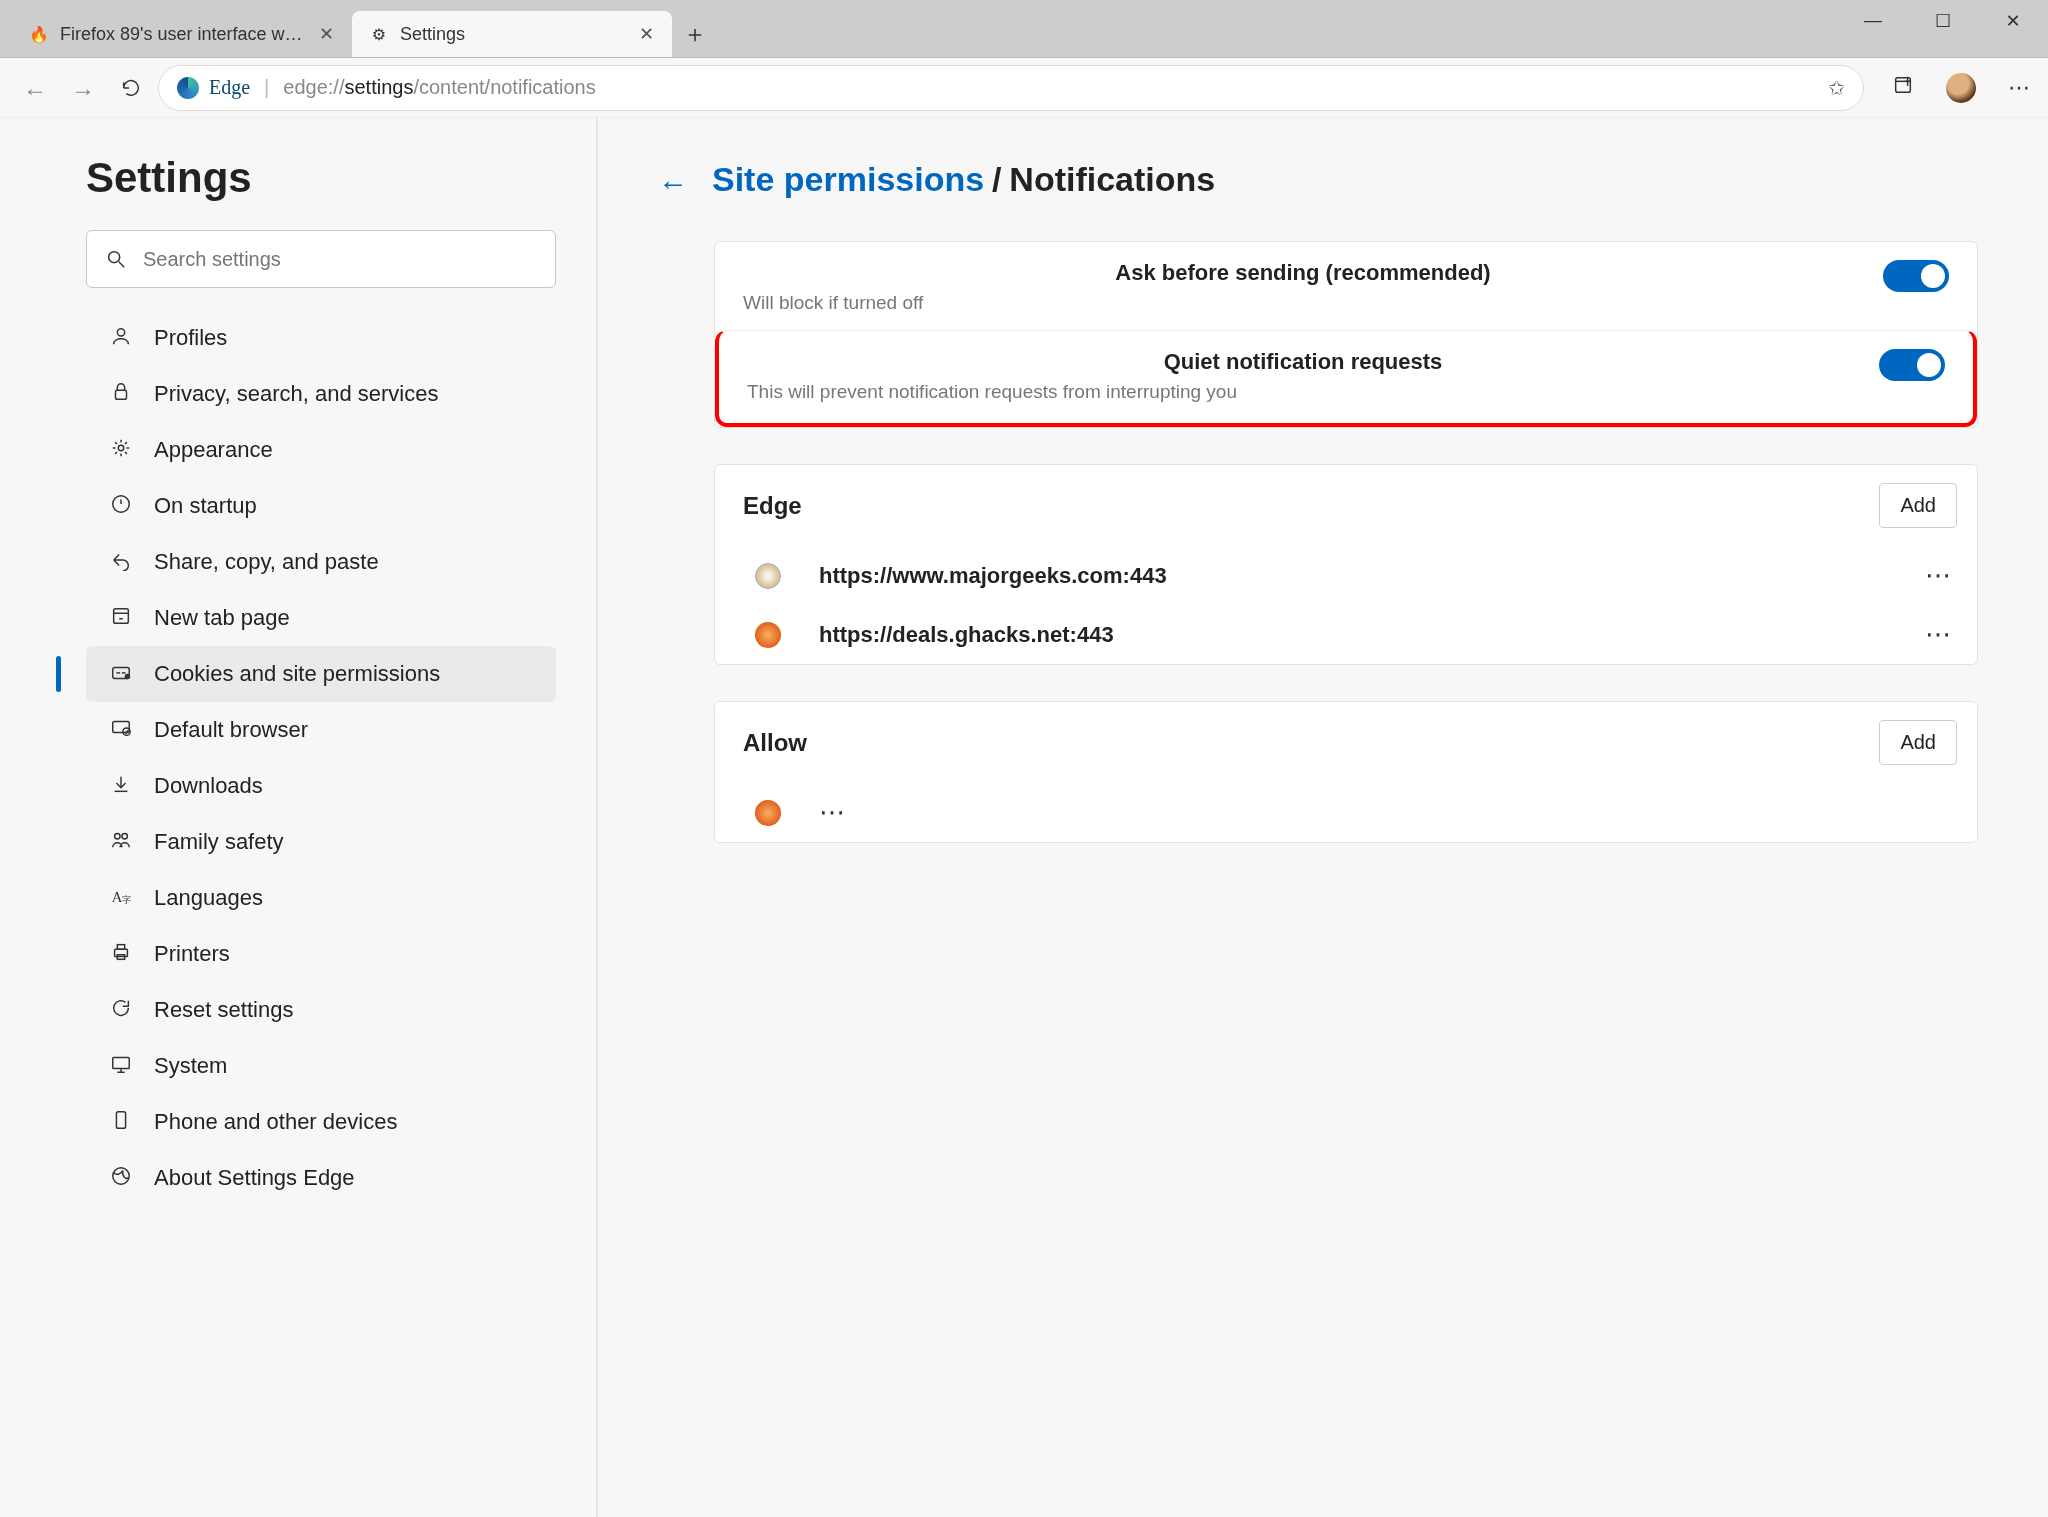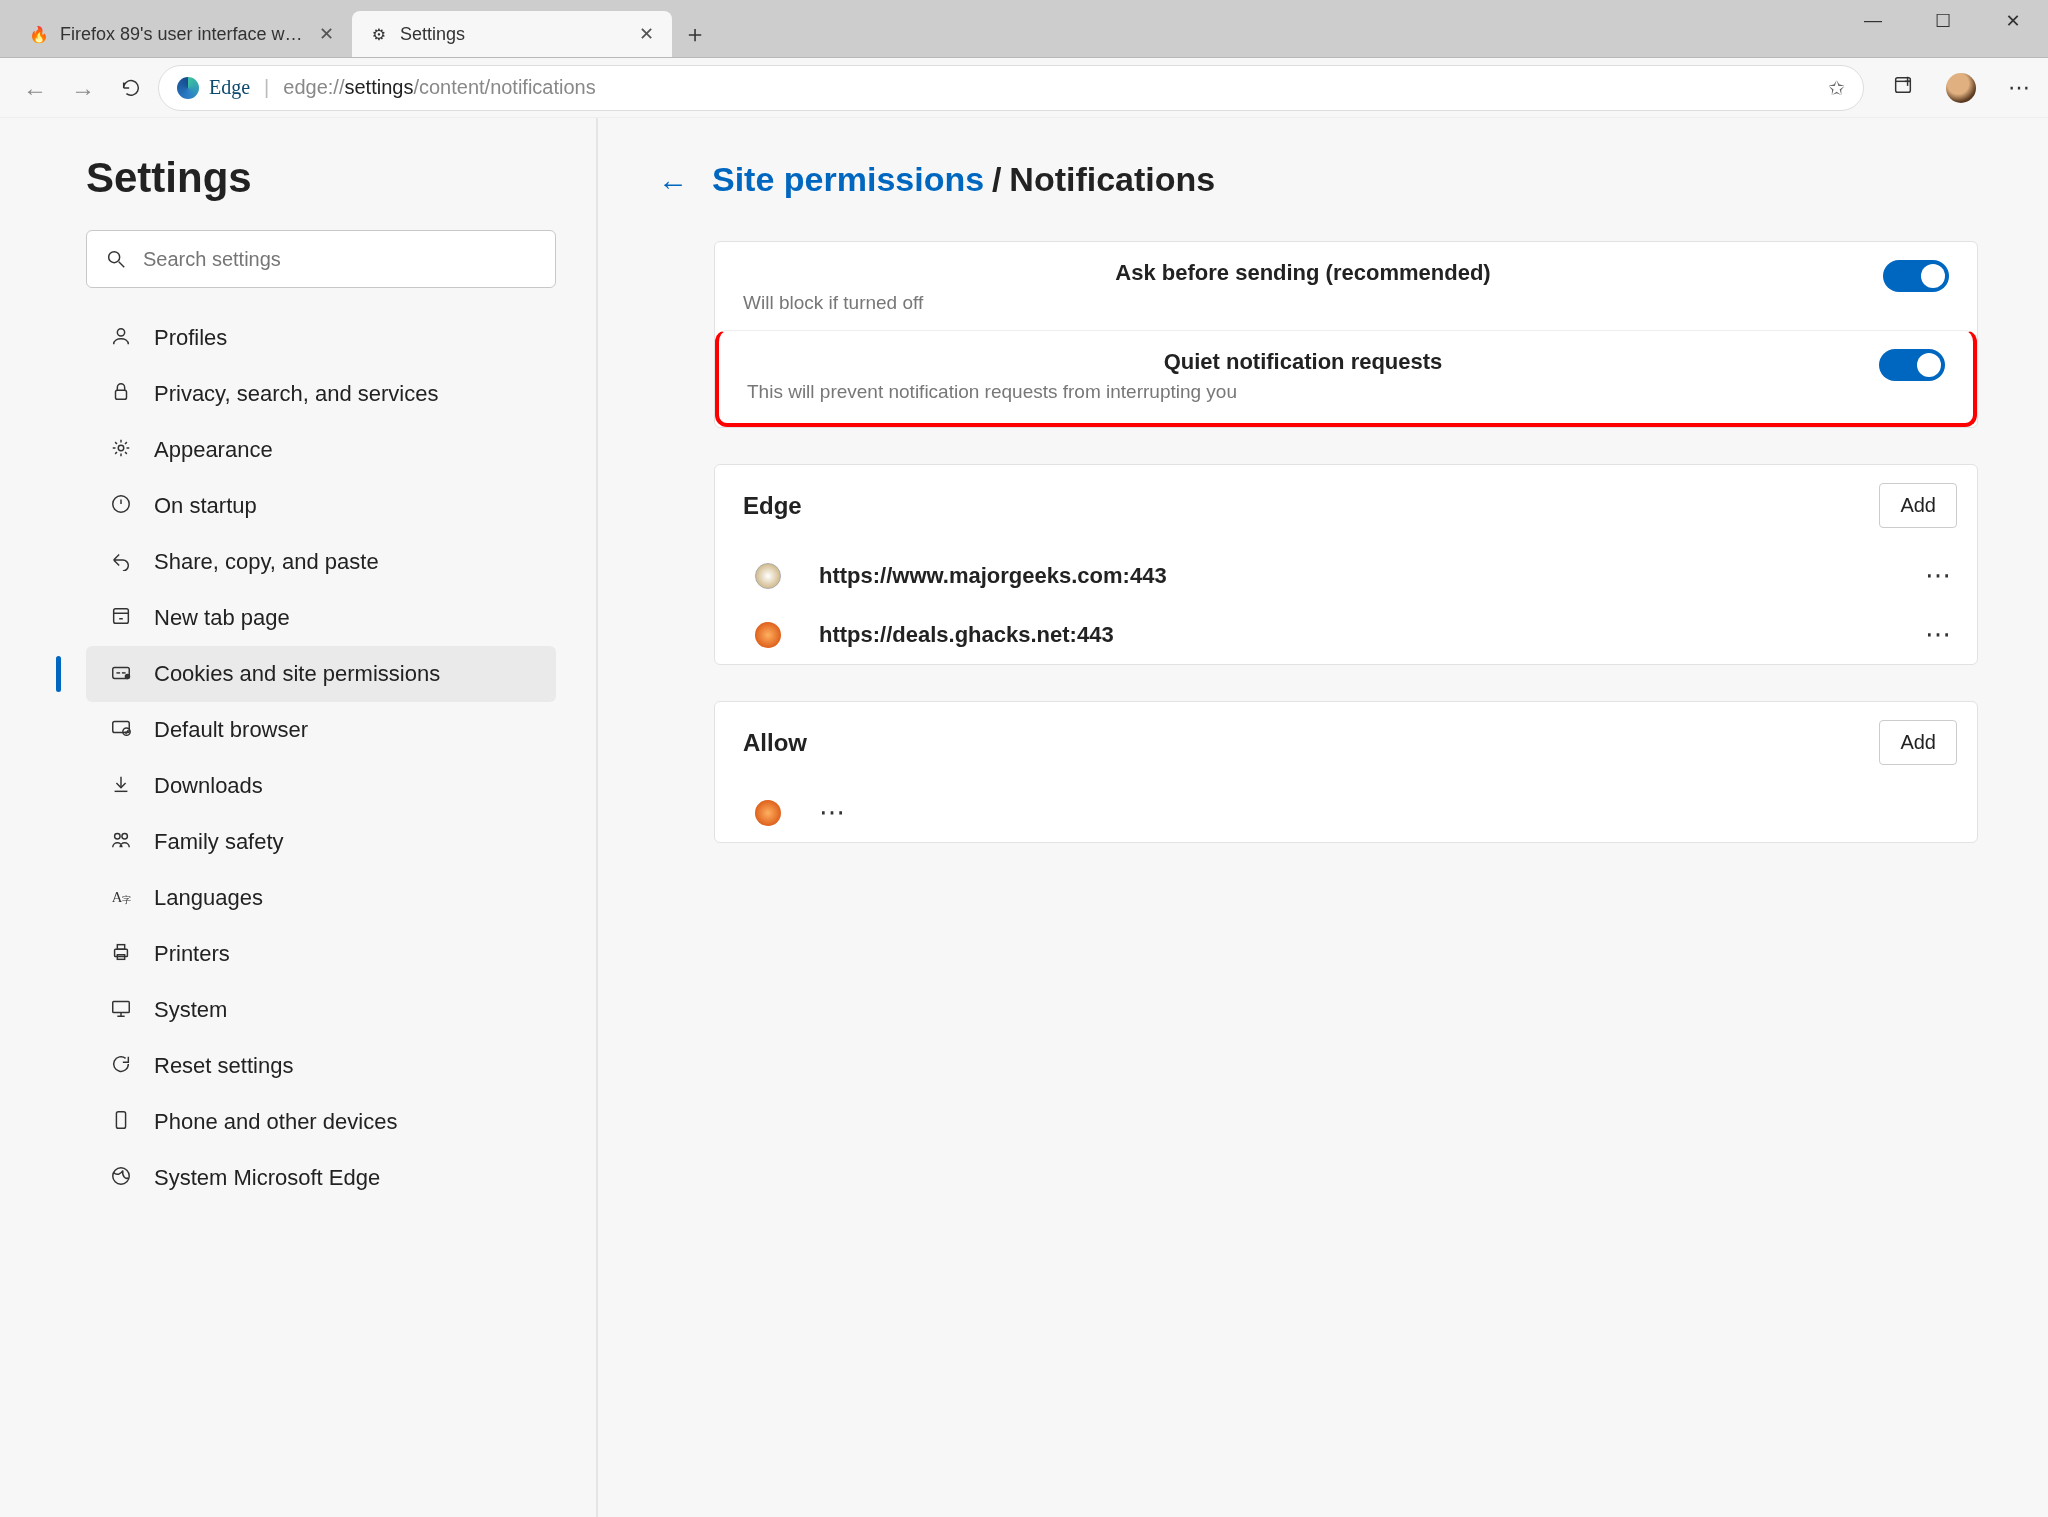--- a/index.html
+++ b/index.html
@@ -222,45 +222,45 @@
         <li class="nav-item">
           <span class="nav-icon"><svg class="icon" viewBox="0 0 24 24">
               <rect x="5" y="9" width="14" height="8" rx="1"></rect>
               <rect x="8" y="4" width="8" height="5"></rect>
               <rect x="8" y="15" width="8" height="5"></rect>
             </svg></span>
           <span>Printers</span>
         </li>
         <li class="nav-item">
           <span class="nav-icon"><svg class="icon" viewBox="0 0 24 24">
+              <path d="M20 12a8 8 0 1 1-3-6.2M20 4v6h-6"></path>
+            </svg></span>
+          <span>Reset settings</span>
+        </li>
+        <li class="nav-item">
+          <span class="nav-icon"><svg class="icon" viewBox="0 0 24 24">
               <rect x="3" y="5" width="18" height="12" rx="1"></rect>
               <line x1="8" y1="21" x2="16" y2="21"></line>
               <line x1="12" y1="17" x2="12" y2="21"></line>
             </svg></span>
           <span>System</span>
         </li>
         <li class="nav-item">
           <span class="nav-icon"><svg class="icon" viewBox="0 0 24 24">
-              <path d="M20 12a8 8 0 1 1-3-6.2M20 4v6h-6"></path>
-            </svg></span>
-          <span>Reset settings</span>
-        </li>
-        <li class="nav-item">
-          <span class="nav-icon"><svg class="icon" viewBox="0 0 24 24">
               <rect x="7" y="3" width="10" height="18" rx="2"></rect>
               <line x1="12" y1="18" x2="12" y2="18"></line>
             </svg></span>
           <span>Phone and other devices</span>
         </li>
         <li class="nav-item">
           <span class="nav-icon"><svg class="icon" viewBox="0 0 24 24">
               <circle cx="12" cy="12" r="9" stroke="#333"></circle>
               <path d="M4 8c3 4 8 2 10-2c-1 6 3 10 6 8"></path>
             </svg></span>
-          <span>System Microsoft Edge</span>
+          <span>About Settings Edge</span>
         </li>
       </ul>
   </aside>
 
   <main class="main">
     <div class="breadcrumb-row">
       <span class="back-arrow-main">←</span>
       <span>
         <span class="crumb-link">Site permissions</span>
         <span class="crumb-sep">/</span>

